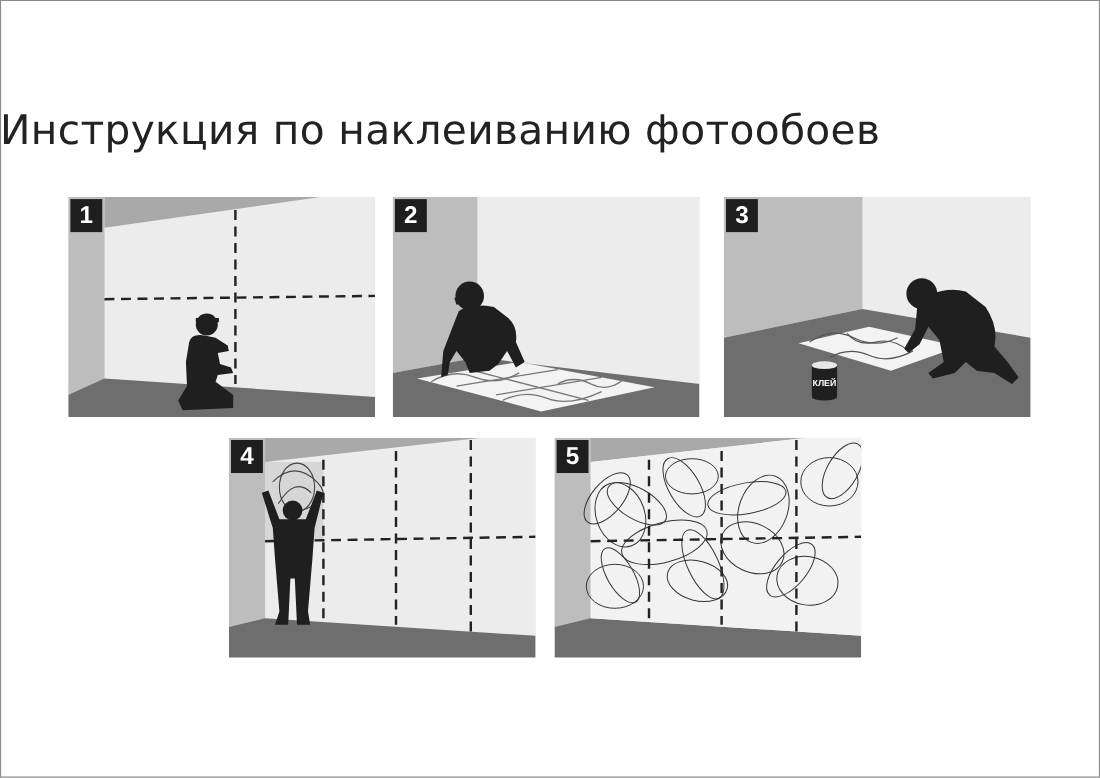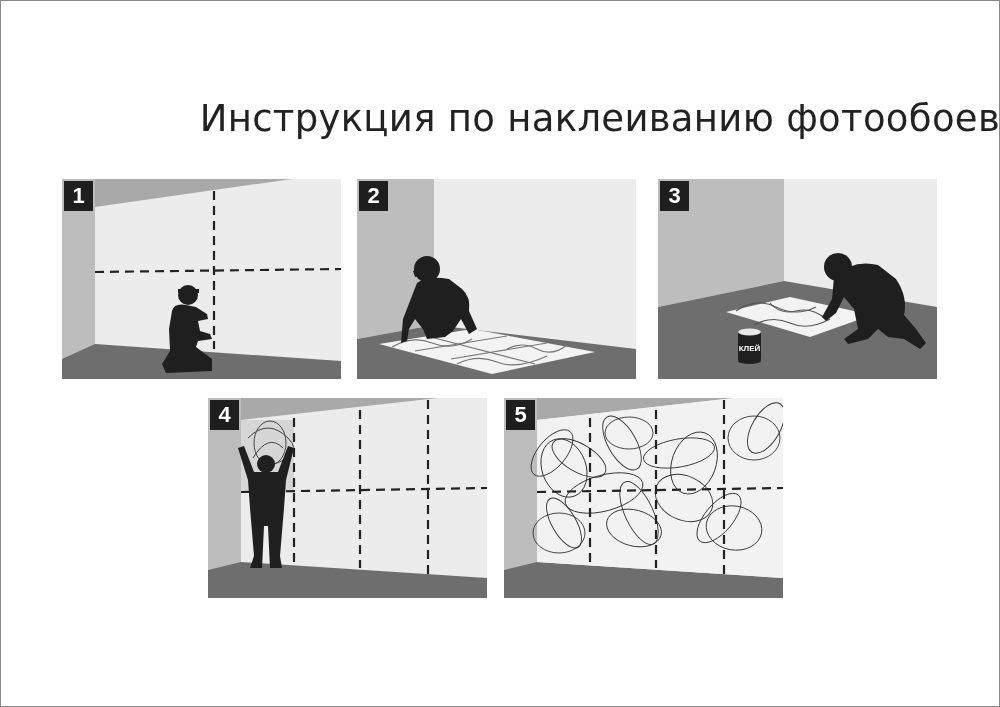--- a/index.html
+++ b/index.html
@@ -1,20 +1,20 @@
 <!DOCTYPE html>
 <html><head>
 <meta charset="utf-8">
 <style>
   html, body { margin:0; padding:0; }
   body { width:1000px; height:707px; background:#ffffff; position:relative; overflow:hidden;
          font-family:"DejaVu Sans", "Liberation Sans", sans-serif; }
   .page-border { position:absolute; left:0; top:0; width:998px; height:705px; border:1px solid #8a8a8a;
                  border-right:2px solid #8a8a8a; border-bottom:2px solid #8a8a8a; box-sizing:content-box; pointer-events:none; }
-  .title { position:absolute; left:0; width:1000px; top:72px; text-align:right; font-size:37px;
+  .title { position:absolute; left:0; width:1000px; top:72px; text-align:left; font-size:37px;
            color:#222; font-weight:normal; letter-spacing:0.3px; }
   .panel { position:absolute; width:279px; height:200px; overflow:hidden; background:#ebebeb; }
   .panel svg { position:absolute; left:0; top:0; width:279px; height:200px; }
   .badge { position:absolute; left:2px; top:2px; width:29px; height:30px; background:#1e1e1e; color:#fff;
            font-weight:bold; font-size:22px; line-height:30px; text-align:center;
            font-family:"Liberation Sans", sans-serif; }
   .can-label { font-family:"Liberation Sans", sans-serif; font-weight:bold; }
 </style>
 </head>
 <body>

